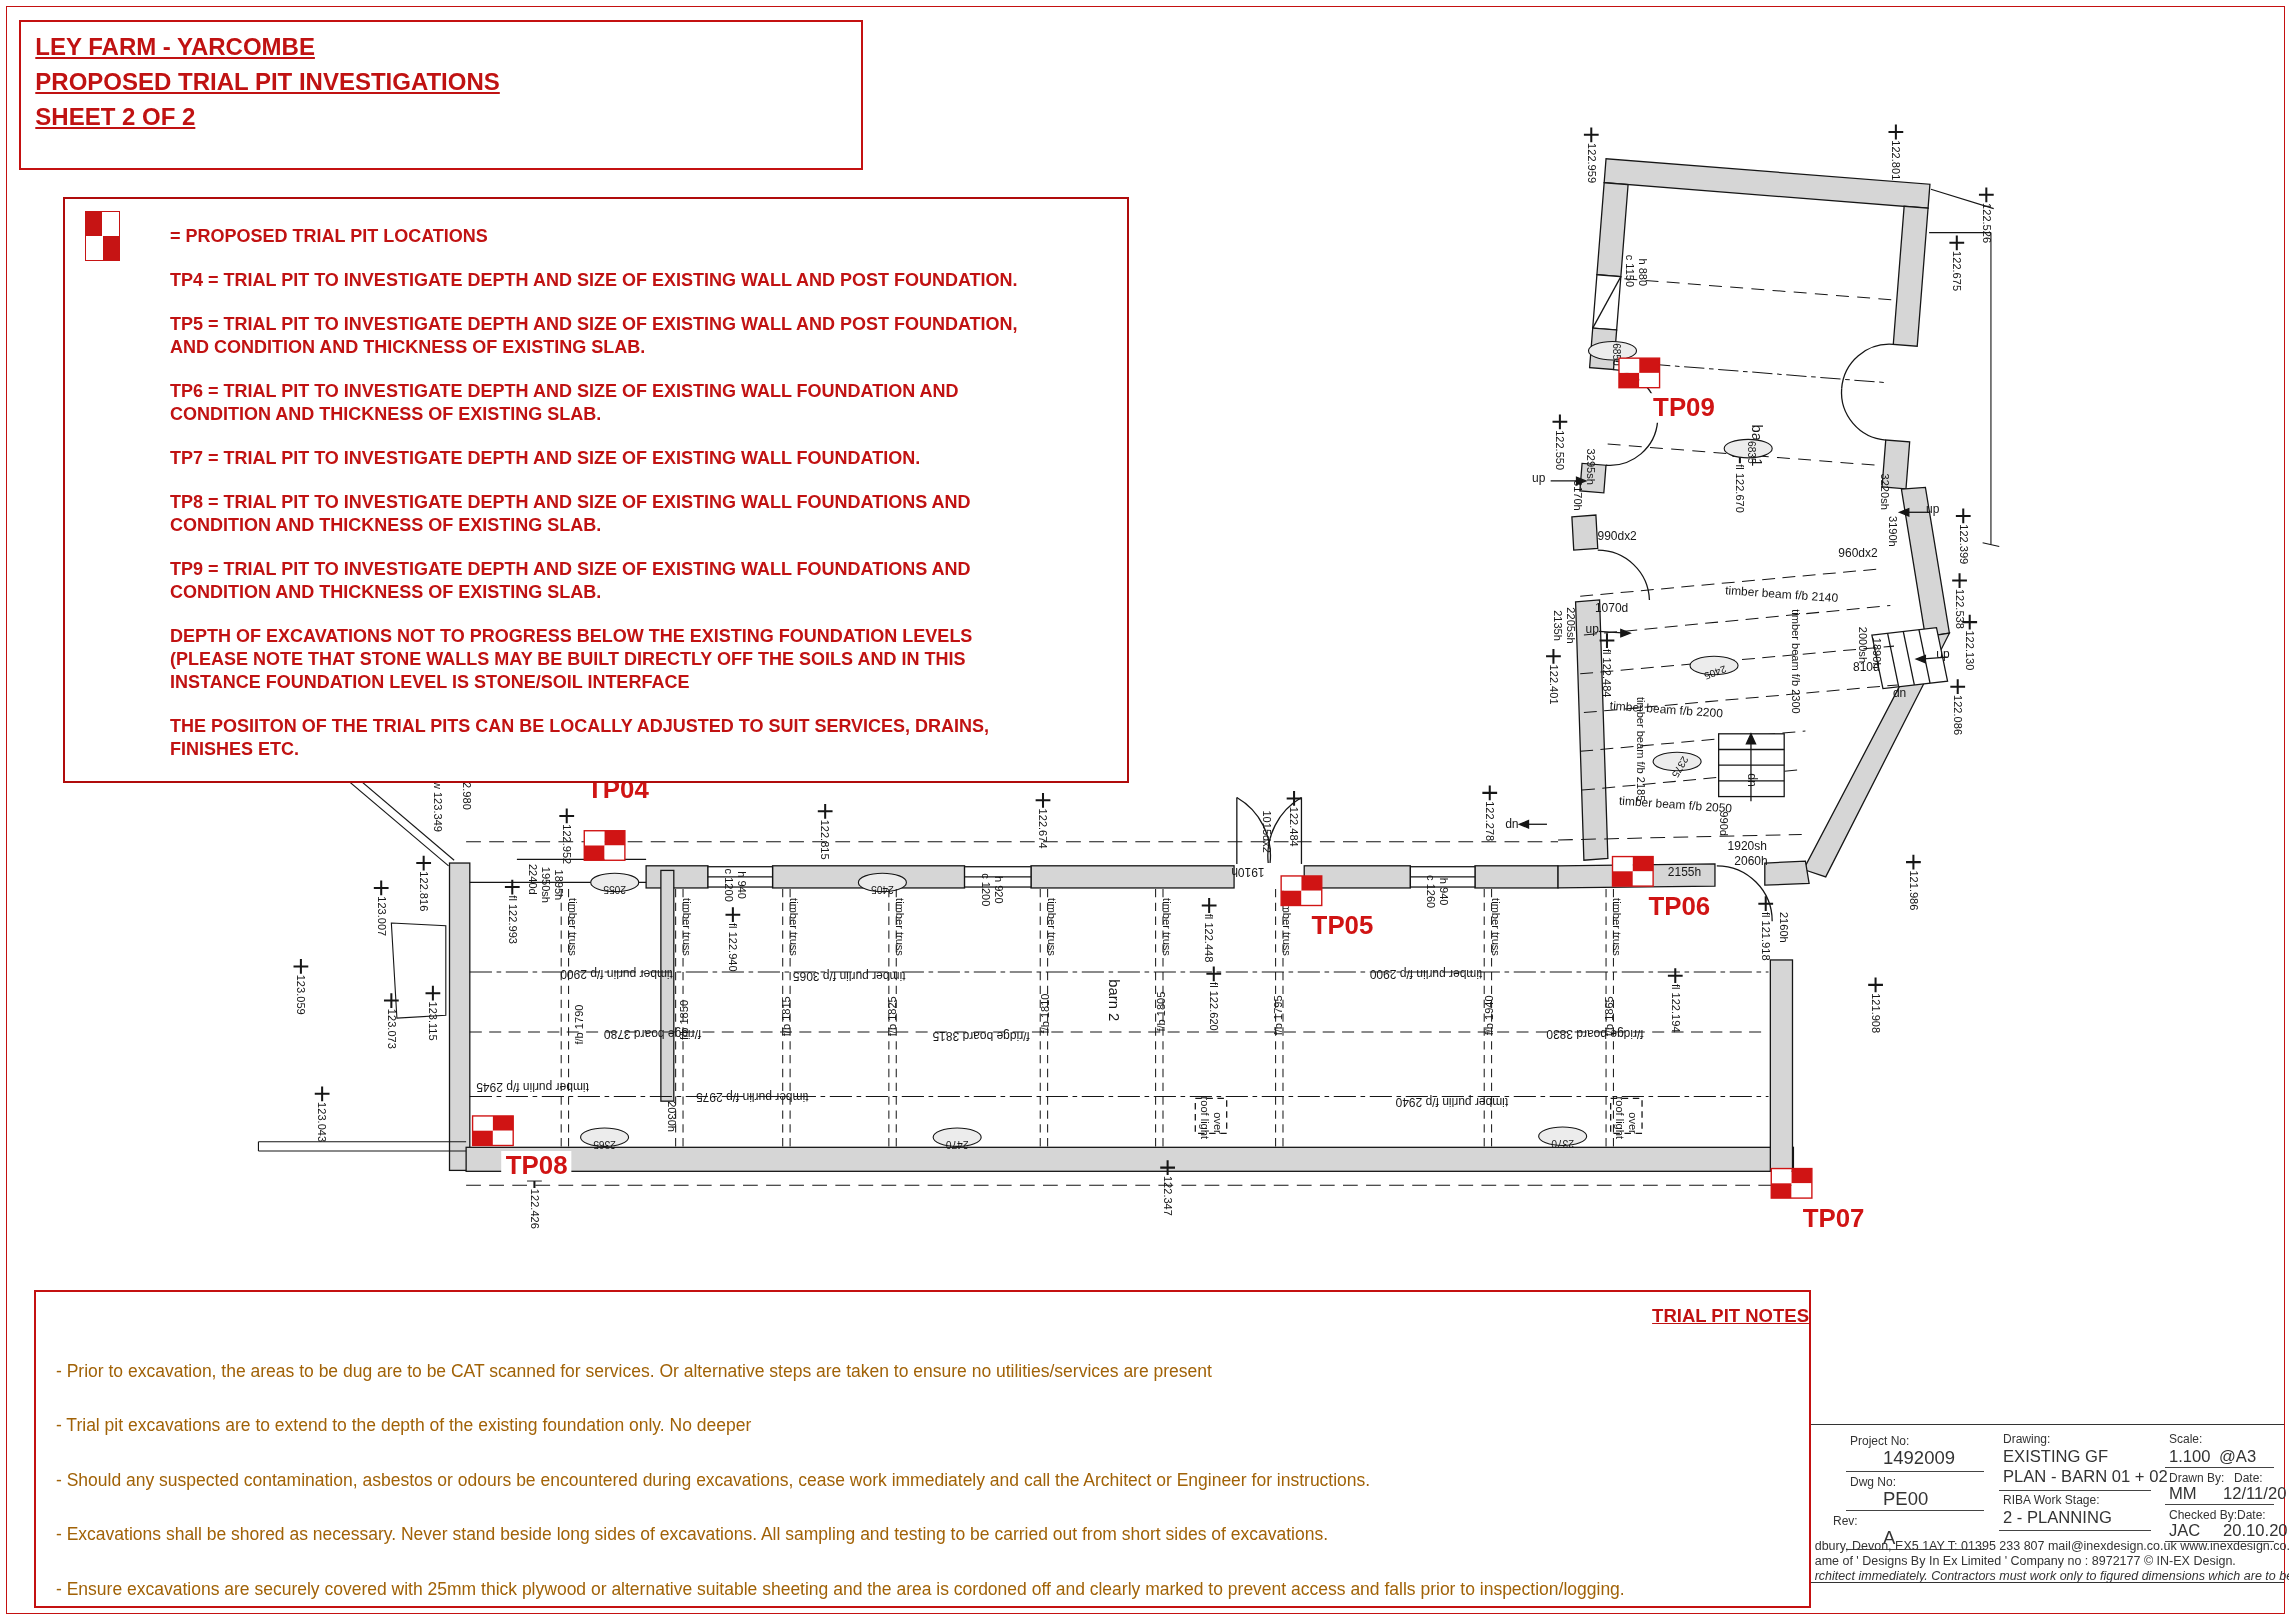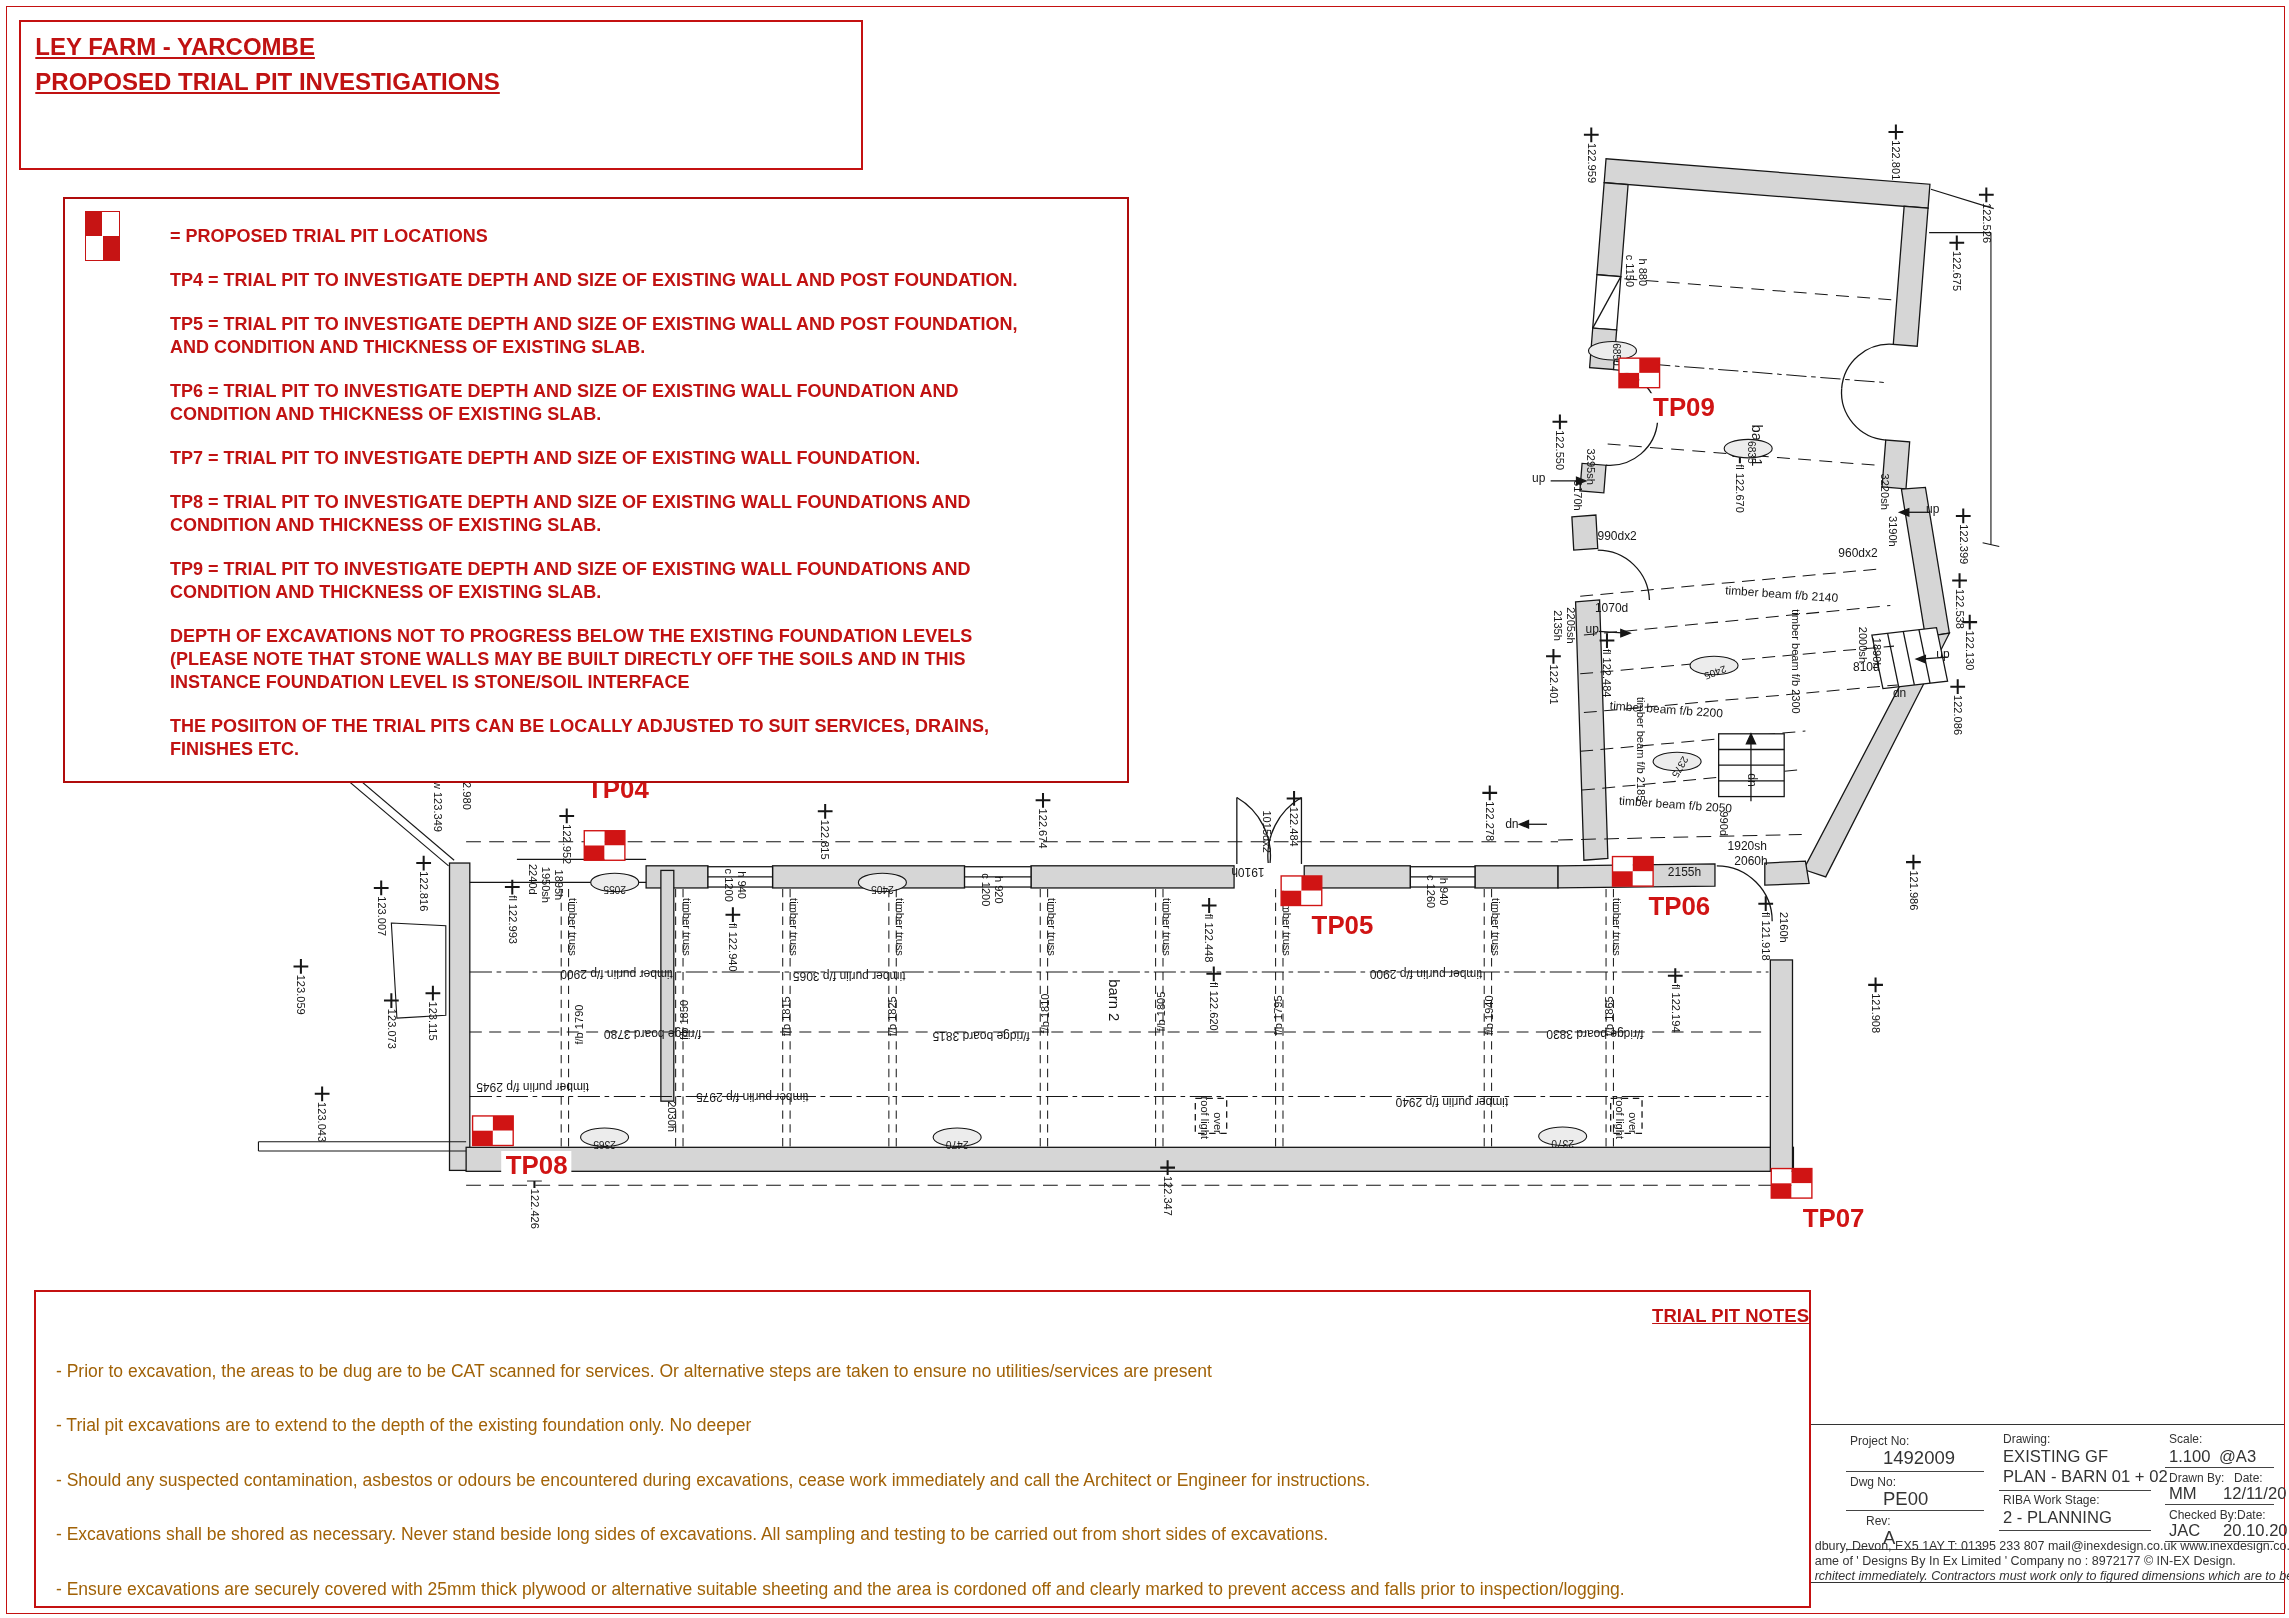--- a/index.html
+++ b/index.html
@@ -420,20 +420,21 @@
         <rect x="1754" y="388" width="44" height="32" fill="none" stroke="#d01414" stroke-width="1.5"></rect>
       </g>
       <rect x="1786" y="426" width="76" height="32" fill="#fff"></rect>
       <text transform="translate(1791 451) rotate(0)" font-size="28" fill="#d01414" text-anchor="start" font-weight="bold">TP09</text>
     </g>
 </svg>
 
 <div class="titlebox">
   <div>LEY FARM - YARCOMBE</div>
   <div>PROPOSED TRIAL PIT INVESTIGATIONS</div>
+  <div>SHEET 2 OF 2</div>
 </div>
 
 <div class="legend">
   <div class="legend-sym"></div>
   <div class="legend-text">
     <p>= PROPOSED TRIAL PIT LOCATIONS</p>
     <p>TP4 = TRIAL PIT TO INVESTIGATE DEPTH AND SIZE OF EXISTING WALL AND POST FOUNDATION.</p>
     <p>TP5 = TRIAL PIT TO INVESTIGATE DEPTH AND SIZE OF EXISTING WALL AND POST FOUNDATION,
 AND CONDITION AND THICKNESS OF EXISTING SLAB.</p>
     <p>TP6 = TRIAL PIT TO INVESTIGATE DEPTH AND SIZE OF EXISTING WALL FOUNDATION AND
@@ -461,21 +462,21 @@
   <p>- Backfill upon completion. Reinstate finishes.</p>
 </div>
 
 <div class="tblock">
   <span class="tb-lab" style="left:39px;top:9.2px">Project No:</span>
   <span class="tb-val" style="left:39px;top:22px">1492009</span>
   <div class="tb-line" style="left:35px;top:46px;width:138px"></div>
   <span class="tb-lab" style="left:39px;top:50px">Dwg No:</span>
   <span class="tb-val" style="left:39px;top:63px">PE00</span>
   <div class="tb-line" style="left:35px;top:85px;width:138px"></div>
-  <span class="tb-lab" style="left:55px;top:89px">Rev:</span>
+  <span class="tb-lab" style="left:22px;top:89px">Rev:</span>
   <span class="tb-val" style="left:39px;top:102px">A</span>
   <div class="tb-line" style="left:35px;top:124px;width:138px"></div>
 
   <span class="tb-lab" style="left:192px;top:7.4px">Drawing:</span>
   <span class="tb-val2" style="left:192px;top:22px">EXISTING GF</span>
   <span class="tb-val2" style="left:192px;top:42px">PLAN - BARN 01 + 02</span>
   <div class="tb-line" style="left:188px;top:65px;width:152px"></div>
   <span class="tb-lab" style="left:192px;top:68px">RIBA Work Stage:</span>
   <span class="tb-val2" style="left:192px;top:83px">2 - PLANNING</span>
   <div class="tb-line" style="left:188px;top:105px;width:152px"></div>

